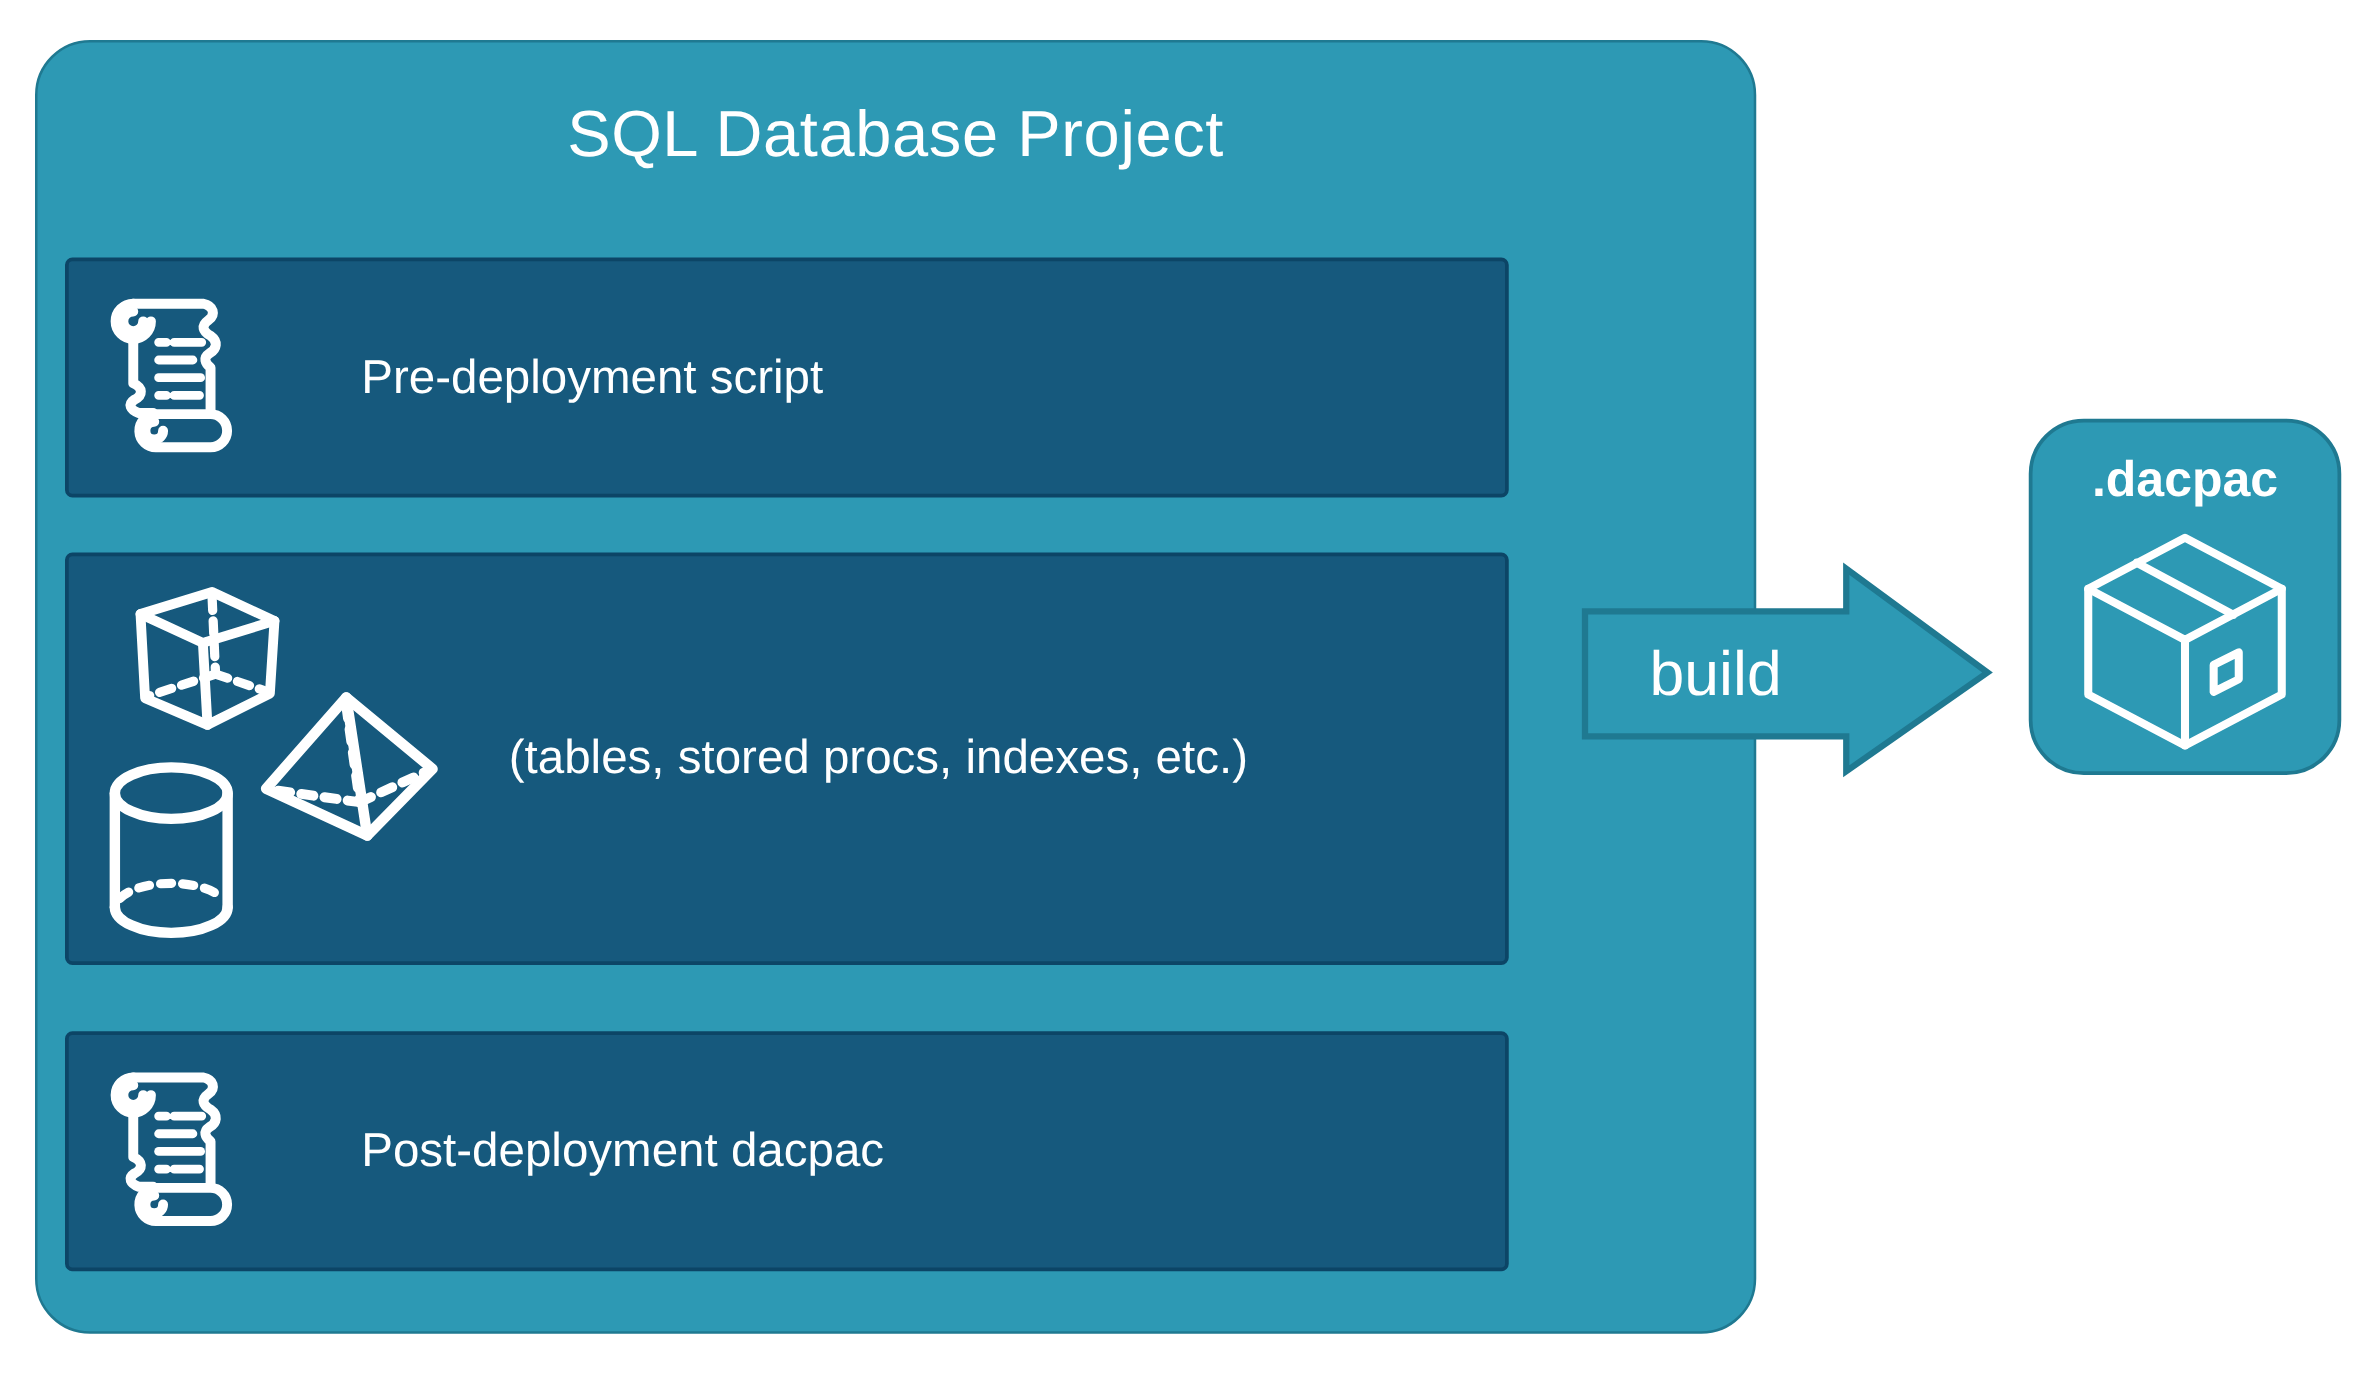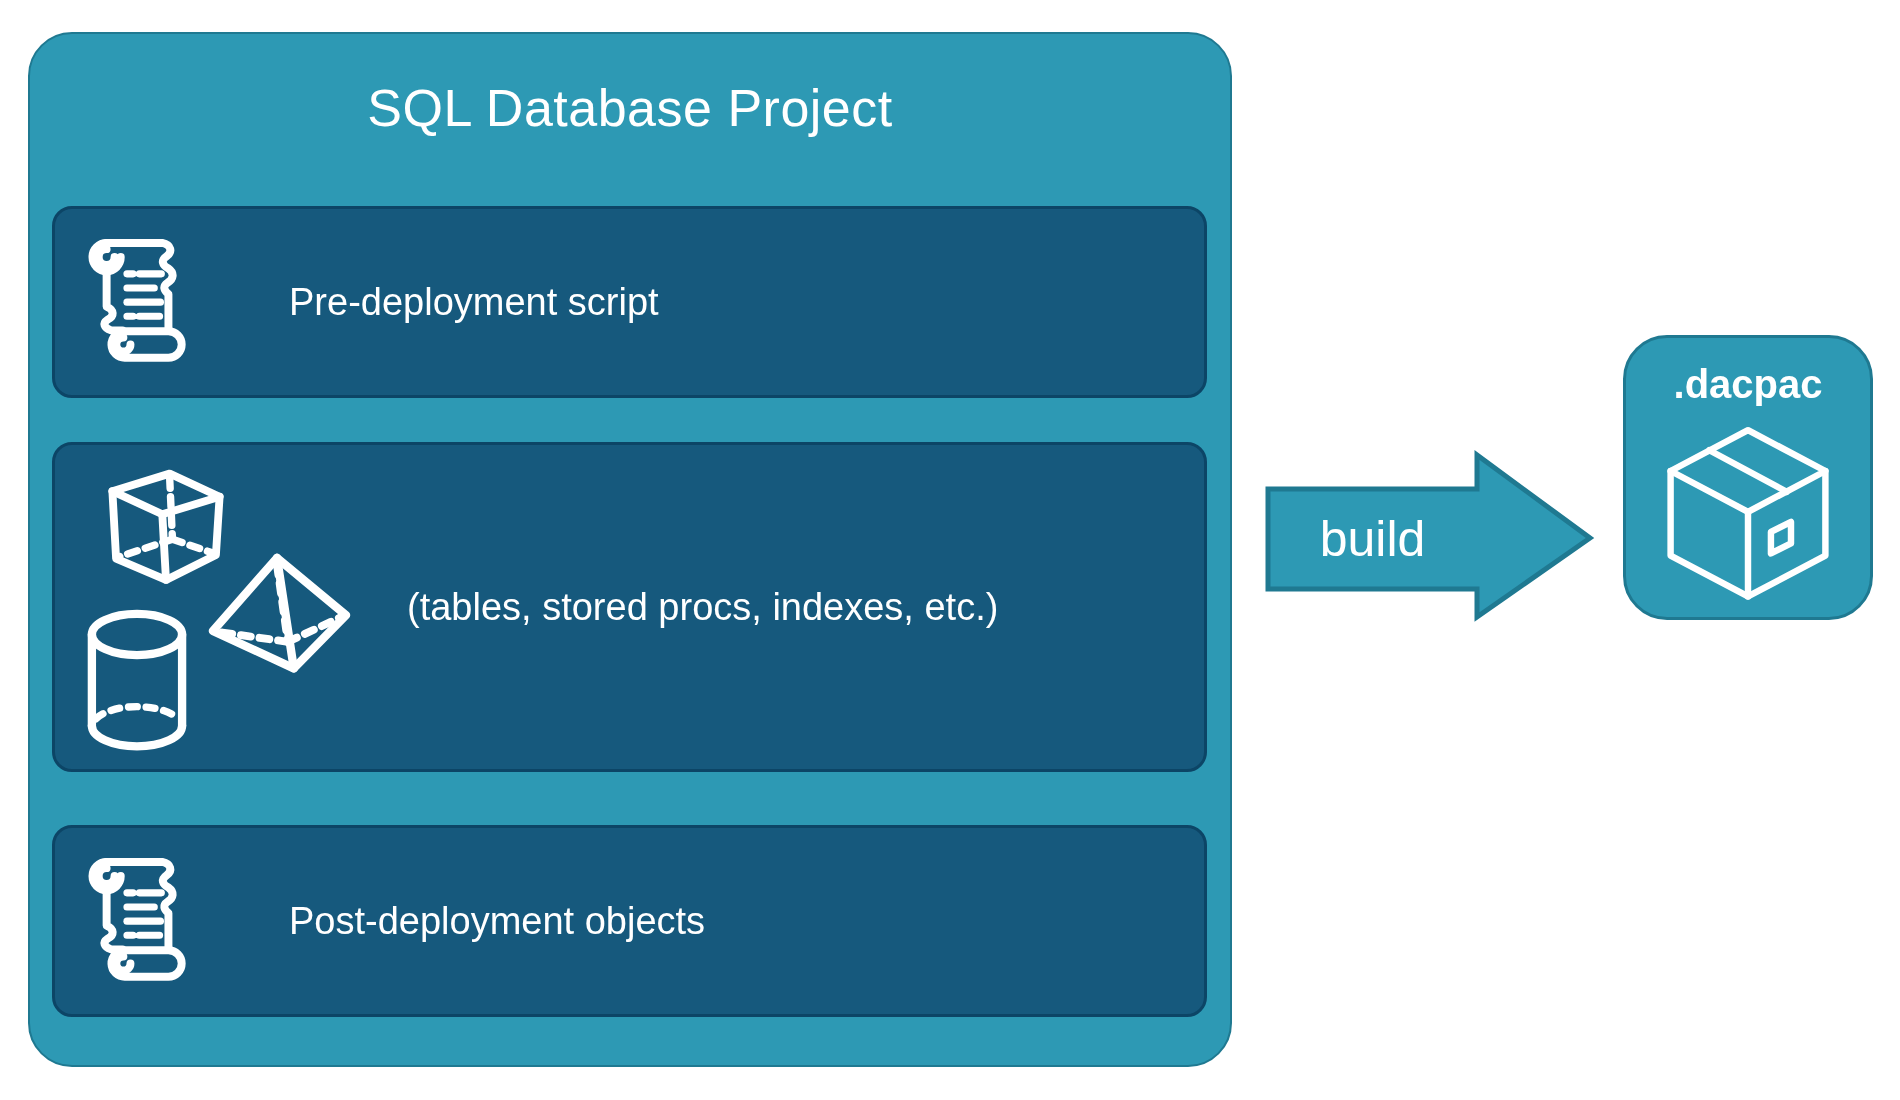--- a/index.html
+++ b/index.html
@@ -16,21 +16,21 @@
     background: var(--page-bg);
     font-family: "Liberation Sans", sans-serif;
     overflow: hidden;
   }
   .canvas { position: relative; width: 1900px; height: 1100px; }
 
   
   .project {
     position: absolute;
     left: 28px; top: 32px;
-    width: 1204px; height: 1035px;
+    width: 1377px; height: 1035px;
     background: var(--teal);
     border: 2px solid var(--teal-border);
     border-radius: 44px;
     box-sizing: border-box;
   }
   .project-title {
     position: absolute;
     left: 0; top: 44px; width: 100%;
     text-align: center;
     color: var(--text);
@@ -39,21 +39,21 @@
     letter-spacing: 0.5px;
   }
 
   
   .panel {
     position: absolute;
     left: 22px;
     width: 1155px;
     background: var(--panel);
     border: 3px solid var(--panel-border);
-    border-radius: 20px;
+    border-radius: 6px;
     box-sizing: border-box;
     color: var(--text);
   }
   .panel-pre  { top: 172px; height: 192px; }
   .panel-objects { top: 408px; height: 330px; }
   .panel-post { top: 791px; height: 192px; }
 
   .panel-row {
     display: flex;
     align-items: center;
@@ -214,21 +214,21 @@
               <path d="M 48 116 a 8 8 0 1 0 8 8"></path>
             </g>
             <g class="stroke" stroke-width="8">
               <path d="M 52 44 h 7 M 66 44 h 25"></path>
               <path d="M 52 60 h 31"></path>
               <path d="M 52 76 h 38"></path>
               <path d="M 52 92 h 7 M 66 92 h 23"></path>
             </g>
           </svg>
         </span>
-        <span class="panel-label">Post-deployment objects</span>
+        <span class="panel-label">Post-deployment dacpac</span>
       </div>
     </div>
   </div>
 
   <div class="build-arrow">
     <svg viewBox="0 0 336 176">
       <polygon points="8,41 217,41 217,7 330,90 217,169 217,141 8,141" fill="var(--teal)" stroke="var(--teal-border)" stroke-width="5" stroke-linejoin="miter"></polygon>
     </svg>
     <span class="build-label">build</span>
   </div>

